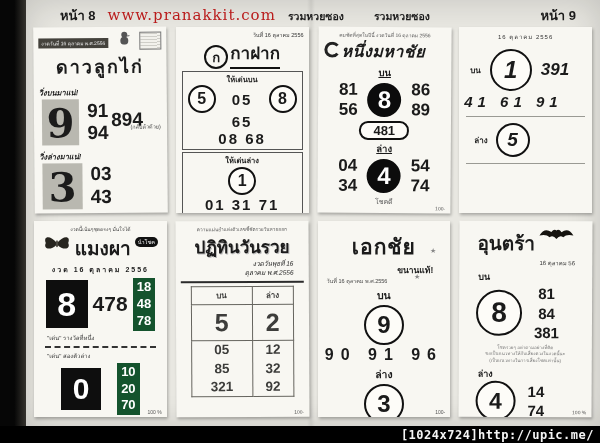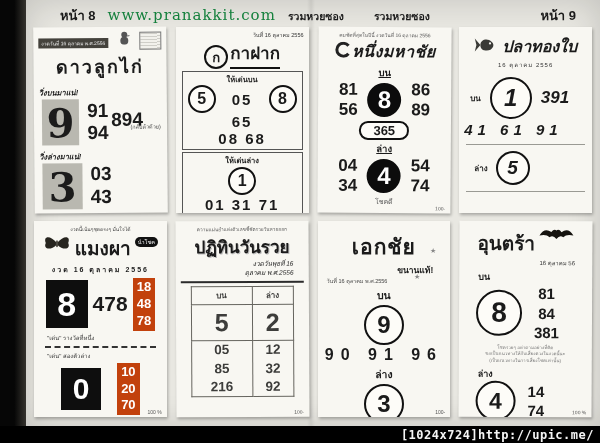--- a/index.html
+++ b/index.html
@@ -50,21 +50,21 @@
   .init2{width:20px;height:20px;border:2.5px solid #111;border-radius:50%;font-weight:800;font-size:13px;
          display:flex;align-items:center;justify-content:center;}
   .t2{font-size:17px;font-weight:800;border-bottom:2px solid #111;padding-bottom:1px;}
   .box2{border:1px solid #555;margin:2px 1px;padding:1px 2px 2px;}
   .boxlab2{font-size:7.5px;font-weight:bold;text-align:center;}
   .trio2{display:flex;justify-content:space-between;align-items:center;padding:0 3px;}
   .c2sm{width:24px;height:24px;font-size:16px;}
   .mid2,.line2{font-size:15px;font-weight:800;text-align:center;letter-spacing:2px;}
   
   .top3{font-size:5px;text-align:center;color:#555;}
-  .t3row{display:flex;align-items:center;justify-content:center;gap:2px;}
+  .t3row{display:flex;align-items:center;gap:2px;}
   .t3{font-size:16px;font-weight:800;font-style:italic;letter-spacing:.5px;}
   .sect3{text-align:center;font-weight:800;font-size:9.5px;text-decoration:underline;margin-top:1px;}
   .triple{display:grid;grid-template-columns:1fr auto 1fr;align-items:center;gap:2px;padding:0 8px;}
   .col3{display:flex;flex-direction:column;font-size:17px;font-weight:800;text-align:center;line-height:1.15;}
   .ball3{width:34px;height:34px;border-radius:50%;background:#0c0c0c;color:#fff;display:flex;
          align-items:center;justify-content:center;font-size:24px;font-weight:800;}
   .boxed3{width:46px;margin:2px auto 1px;border:2px solid #111;border-radius:9px;text-align:center;
           font-weight:800;font-size:13px;background:#fdfcf8;}
   .luck3{text-align:center;font-size:7px;color:#555;margin-top:1px;}
   
@@ -82,21 +82,21 @@
   
   .top5{font-size:5px;text-align:center;color:#444;}
   .t5row{display:flex;justify-content:center;gap:4px;}
   .t5{font-size:19px;font-weight:800;}
   .badge5{background:#111;color:#fff;font-size:5.5px;border-radius:5px;padding:1px 3px;align-self:flex-start;margin-top:4px;}
   .date5{text-align:center;font-size:7px;font-weight:bold;letter-spacing:2px;margin:1px 0 3px;}
   .sec5{display:flex;align-items:center;justify-content:center;gap:5px;}
   .blk{background:#0e0e0e;color:#fff;font-weight:800;display:flex;align-items:center;justify-content:center;}
   .big8{width:42px;height:48px;font-size:34px;}
   .mid478{font-size:21px;font-weight:800;}
-  .blkcol{display:flex;flex-direction:column;background:#c2410c;color:#fff;padding:1px 4px;
+  .blkcol{display:flex;flex-direction:column;background:#14532d;color:#fff;padding:1px 4px;
           font-size:13px;font-weight:800;line-height:1.3;text-align:left;}
   .lab5{font-size:6px;margin:2px 0 0 8px;color:#333;}
   .dash5{border-top:2px dashed #333;margin:3px 6px;}
   .sec5b{display:flex;align-items:center;justify-content:center;gap:16px;margin-top:2px;}
   .big0{width:40px;height:42px;font-size:30px;}
   
   .top6{font-size:4.8px;text-align:center;color:#555;}
   .t6{font-size:17px;font-weight:800;text-align:center;text-shadow:1px 1px 0 #bbb;}
   .date6{text-align:right;font-size:6.5px;font-style:italic;line-height:1.35;margin-right:10px;color:#222;}
   .rule6{border:none;border-top:2px solid #2b2b2b;margin:3px 0 2px;}
@@ -134,21 +134,21 @@
 <body>
 
 <div class="stage">
   <div class="left-strip"></div>
 
   <div class="paper">
     <div class="fold"></div>
 
     <div class="hdr">
       <span class="pageL">หน้า 8</span>
-      <span class="wm" style="color:#15803d">www.pranakkit.com</span>
+      <span class="wm" style="color:#b91c1c">www.pranakkit.com</span>
       <span class="ttlL">รวมหวยซอง</span>
       <span class="ttlR">รวมหวยซอง</span>
       <span class="pageR">หน้า 9</span>
     </div>
 
     <div class="grid">
 
       <div class="card">
         <span class="strip1">งวดวันที่ 16 ตุลาคม พ.ศ.2556</span>
         <span class="chick1">
@@ -221,48 +221,38 @@
           <span class="col3">
             <span>81</span>
             <span>56</span>
           </span>
           <span class="ball3">8</span>
           <span class="col3">
             <span>86</span>
             <span>89</span>
           </span>
         </div>
-        <div class="boxed3">365</div>
+        <div class="boxed3">481</div>
         <div class="sect3">ล่าง</div>
         <div class="triple">
           <span class="col3">
             <span>04</span>
             <span>34</span>
           </span>
           <span class="ball3">4</span>
           <span class="col3">
             <span>54</span>
             <span>74</span>
           </span>
         </div>
         <div class="luck3">โชคดี</div>
         <span class="price">100-</span>
       </div>
 
       <div class="card">
-        <div class="t4row">
-          <span>
-            <svg width="24" height="18" viewBox="0 0 30 22">
-                <path d="M8 11 C8 4 17 2 22 7 C27 11 23 18 16 18 C11 18 8 16 8 11 Z" fill="#3a3a36"></path>
-                <path d="M8 11 L1 3 L3 11 L1 19 Z" fill="#3a3a36"></path>
-                <circle cx="20" cy="9" r="1.4" fill="#f4f3ee"></circle>
-              </svg>
-          </span>
-          <span class="t4">ปลาทองใบ</span>
-        </div>
         <div class="date4">16 ตุลาคม 2556</div>
         <div class="bon4">
           <span class="lbl4">บน</span>
           <span class="circle circ4a">1</span>
           <span class="side4">391</span>
         </div>
         <div class="row4">41 61 91</div>
         <hr class="div4">
         <div class="lang4">
           <span class="lbl4">ล่าง</span>
@@ -322,21 +312,21 @@
             <th>ล่าง</th>
           </tr>
           <tr>
             <td class="bigc">5</td>
             <td class="bigc">2</td>
           </tr>
           <tr>
             <td>
               <span>05</span><br>
               <span>85</span><br>
-              <span>216</span>
+              <span>321</span>
             </td>
             <td>
               <span>12</span><br>
               <span>32</span><br>
               <span>92</span>
             </td>
           </tr>
         </tbody>
           </table>
         <span class="price">100-</span>

